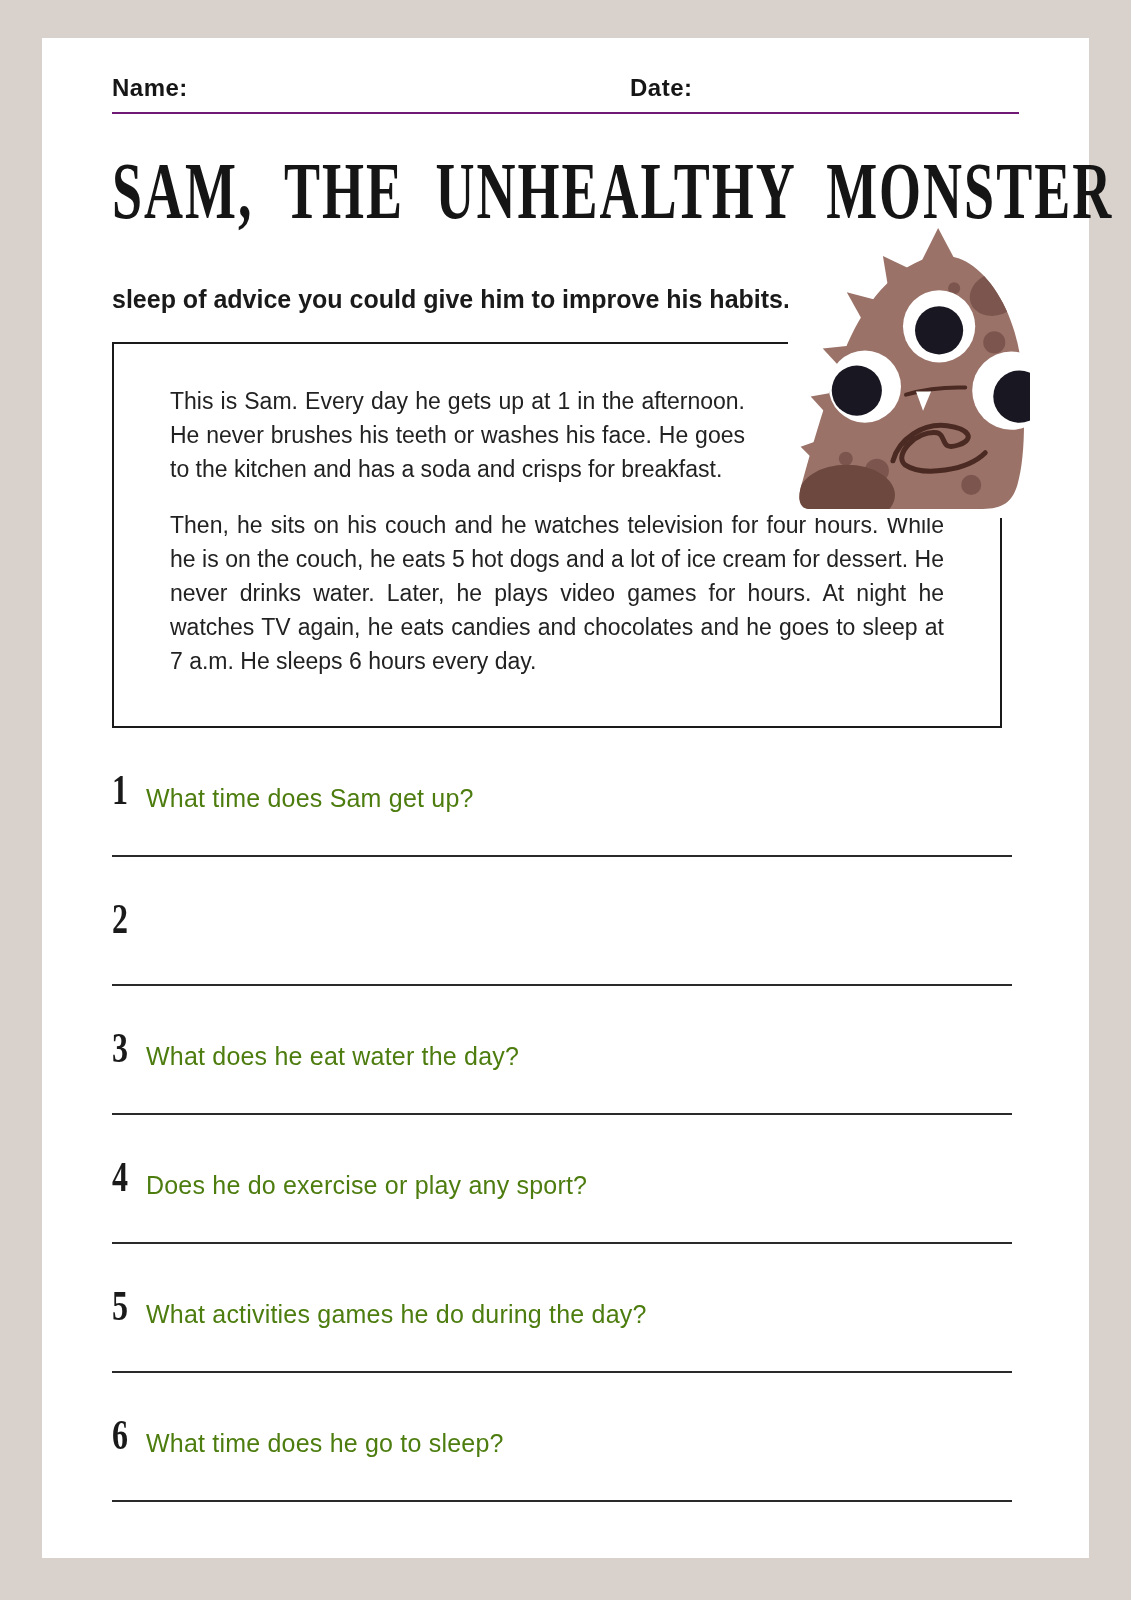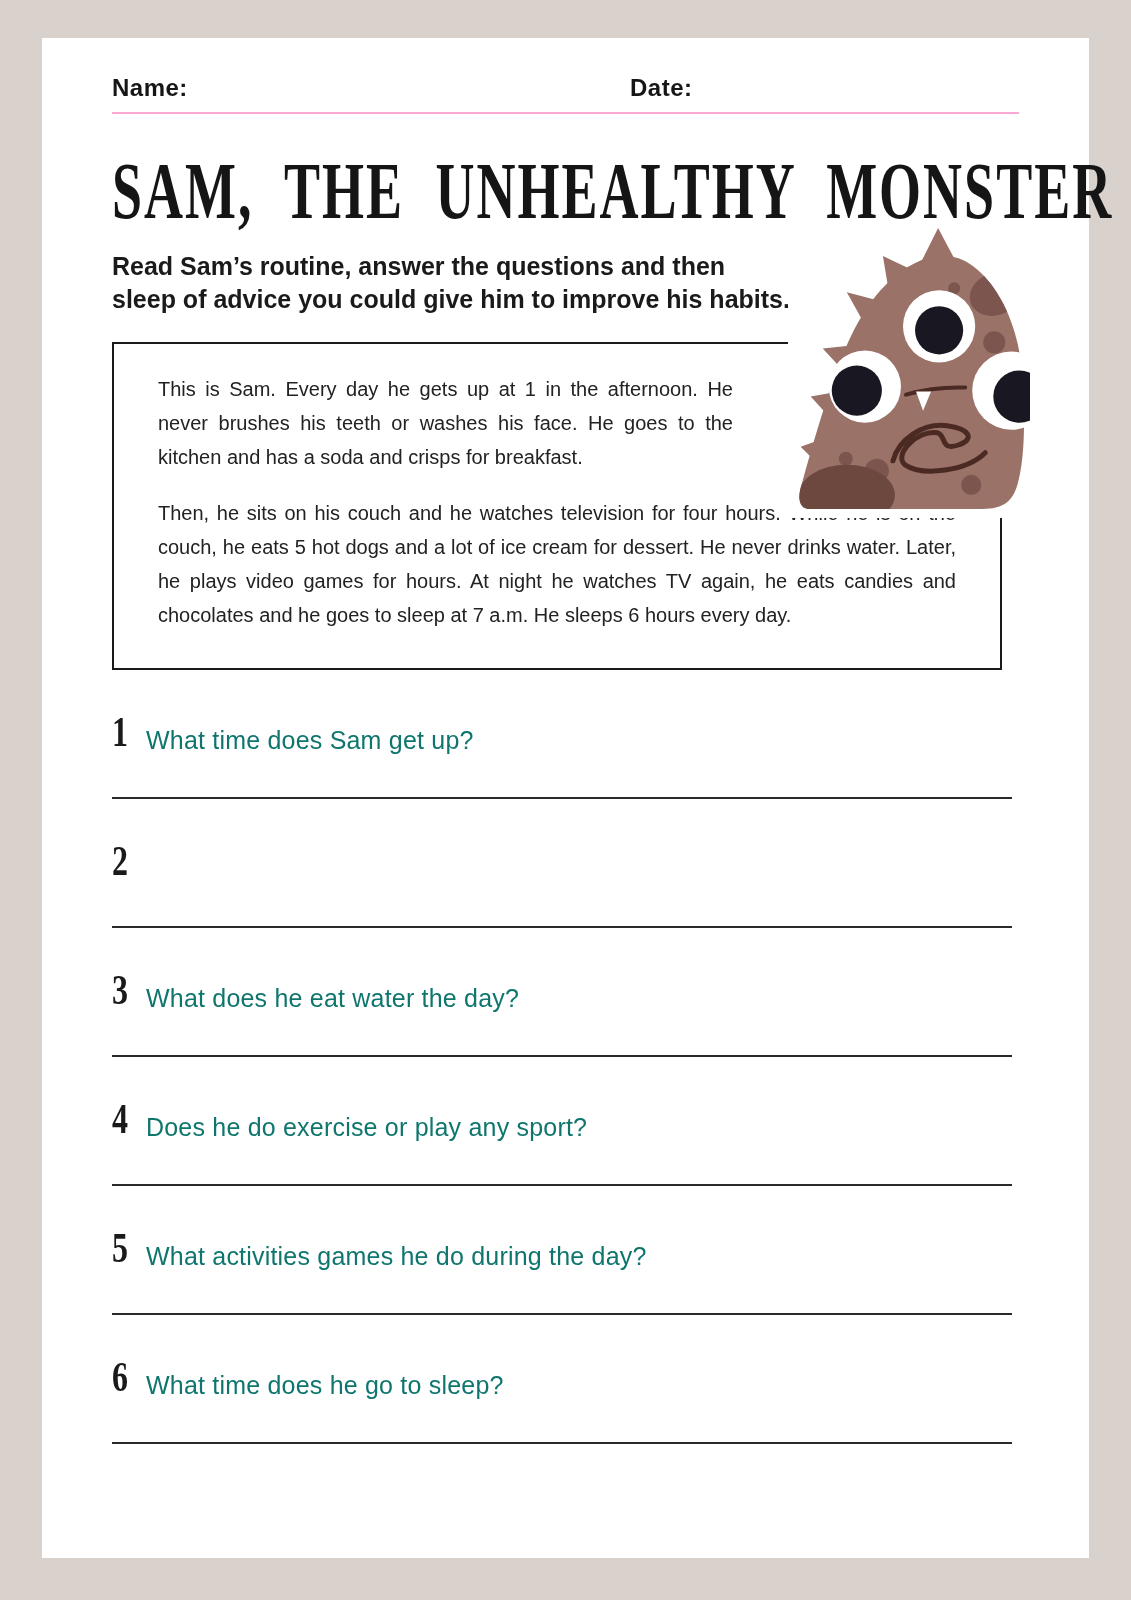--- a/index.html
+++ b/index.html
@@ -15,21 +15,21 @@
     position:absolute; left:42px; top:38px;
     width:1047px; height:1520px;
     background:#ffffff;
   }
   .content {
     position:absolute; left:70px; top:36px; width:907px;
   }
   
   .header-row {
     position:relative; height:30px;
-    border-bottom:2px solid #f9a8d4;
+    border-bottom:2px solid #701a75;
     padding-bottom:8px;
   }
   .field-label {
     font-size:24px; font-weight:700; letter-spacing:0.5px; color:#161616;
   }
   .date-label { position:absolute; left:518px; top:0;text-align:center; }
   
   .title {
     margin:30px 0 0 0;
     font-family:"Liberation Serif", serif;
@@ -49,42 +49,42 @@
     margin:0; font-size:25px; font-weight:700; line-height:33px; color:#1a1a1a;
   }
   
   .passage-box {
     margin-top:26px;
     width:890px; box-sizing:border-box;
     border:2px solid #1a1a1a;
     padding:28px 44px 36px 44px;
     position:relative;
   }
-  .passage { margin:0; font-size:20px; line-height:34px; text-align:justify; color:#222; }
+  .passage { margin:12px; font-size:23px; line-height:34px; text-align:justify; color:#222; }
   .passage.p1 { width:575px; margin-bottom:22px; }
   
   .monster {
     position:absolute; left:746px; top:184px;
     width:242px; height:296px;
     background:#ffffff;
     z-index:5;
   }
   .monster svg { display:block; width:242px; height:296px; }
   
   .question { margin-top:50px; }
   .q-row { display:flex; align-items:baseline; }
   .q-num {
     font-family:"Liberation Serif", serif;
     font-weight:700; font-size:32px; color:#1a1a1a;
     display:inline-block;
     transform:scaleY(1.35);
     transform-origin:left bottom;
     width:34px;
   }
-  .q-text { font-size:25px; color:#0f766e; letter-spacing:0.2px; }
+  .q-text { font-size:25px; color:#4d7c0f; letter-spacing:0.2px; }
   .answer-line {
     margin-top:40px;
     width:900px; height:0;
     border-bottom:2px solid #2a2a2a;
   }
 </style>
 </head>
 <body>
 
 <div class="paper">
@@ -92,21 +92,21 @@
   <div class="content">
 
     <div class="header-row">
       <span class="field-label">Name:</span>
       <span class="field-label date-label">Date:</span>
     </div>
 
     <h1 class="title">SAM, THE UNHEALTHY MONSTER</h1>
     <div class="title-spacer"></div>
 
-    <p class="instructions"><span>Read Sam’s routine, answer the questions and then</span><br><span>sleep of advice you could give him to improve his habits.</span></p>
+    <p class="instructions"><br><span>sleep of advice you could give him to improve his habits.</span></p>
 
     <div class="passage-box">
       <p class="passage p1">This is Sam. Every day he gets up at 1 in the afternoon. He never brushes his teeth or washes his face. He goes to the kitchen and has a soda and crisps for breakfast.</p>
       <p class="passage p2">Then, he sits on his couch and he watches television for four hours. While he is on the couch, he eats 5 hot dogs and a lot of ice cream for dessert. He never drinks water. Later, he plays video games for hours. At night he watches TV again, he eats candies and chocolates and he goes to sleep at 7 a.m. He sleeps 6 hours every day.</p>
     </div>
 
     <section>
 
       <div class="question">
         <div class="q-row">

